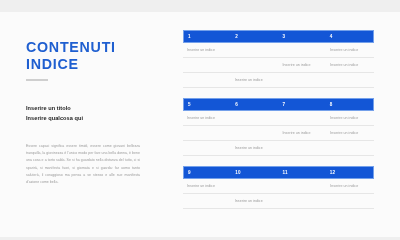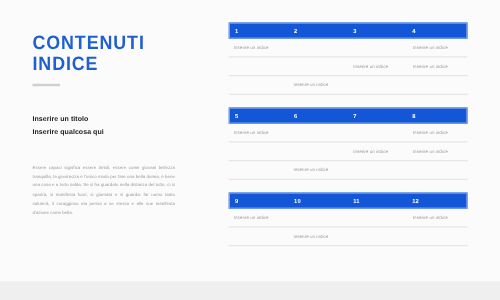--- a/index.html
+++ b/index.html
@@ -9,21 +9,21 @@
   body {
     width: 400px;
     height: 225px;
     background: #efefef;
     font-family: "Liberation Sans", sans-serif;
     overflow: hidden;
   }
   .slide {
     position: absolute;
     left: 0;
-    top: 0;
+    top: 12px;
     width: 400px;
     height: 225px;
     background: #fbfbfb;
   }
 
   
   .left {
     position: absolute;
     left: 26px;
     top: 27px;

